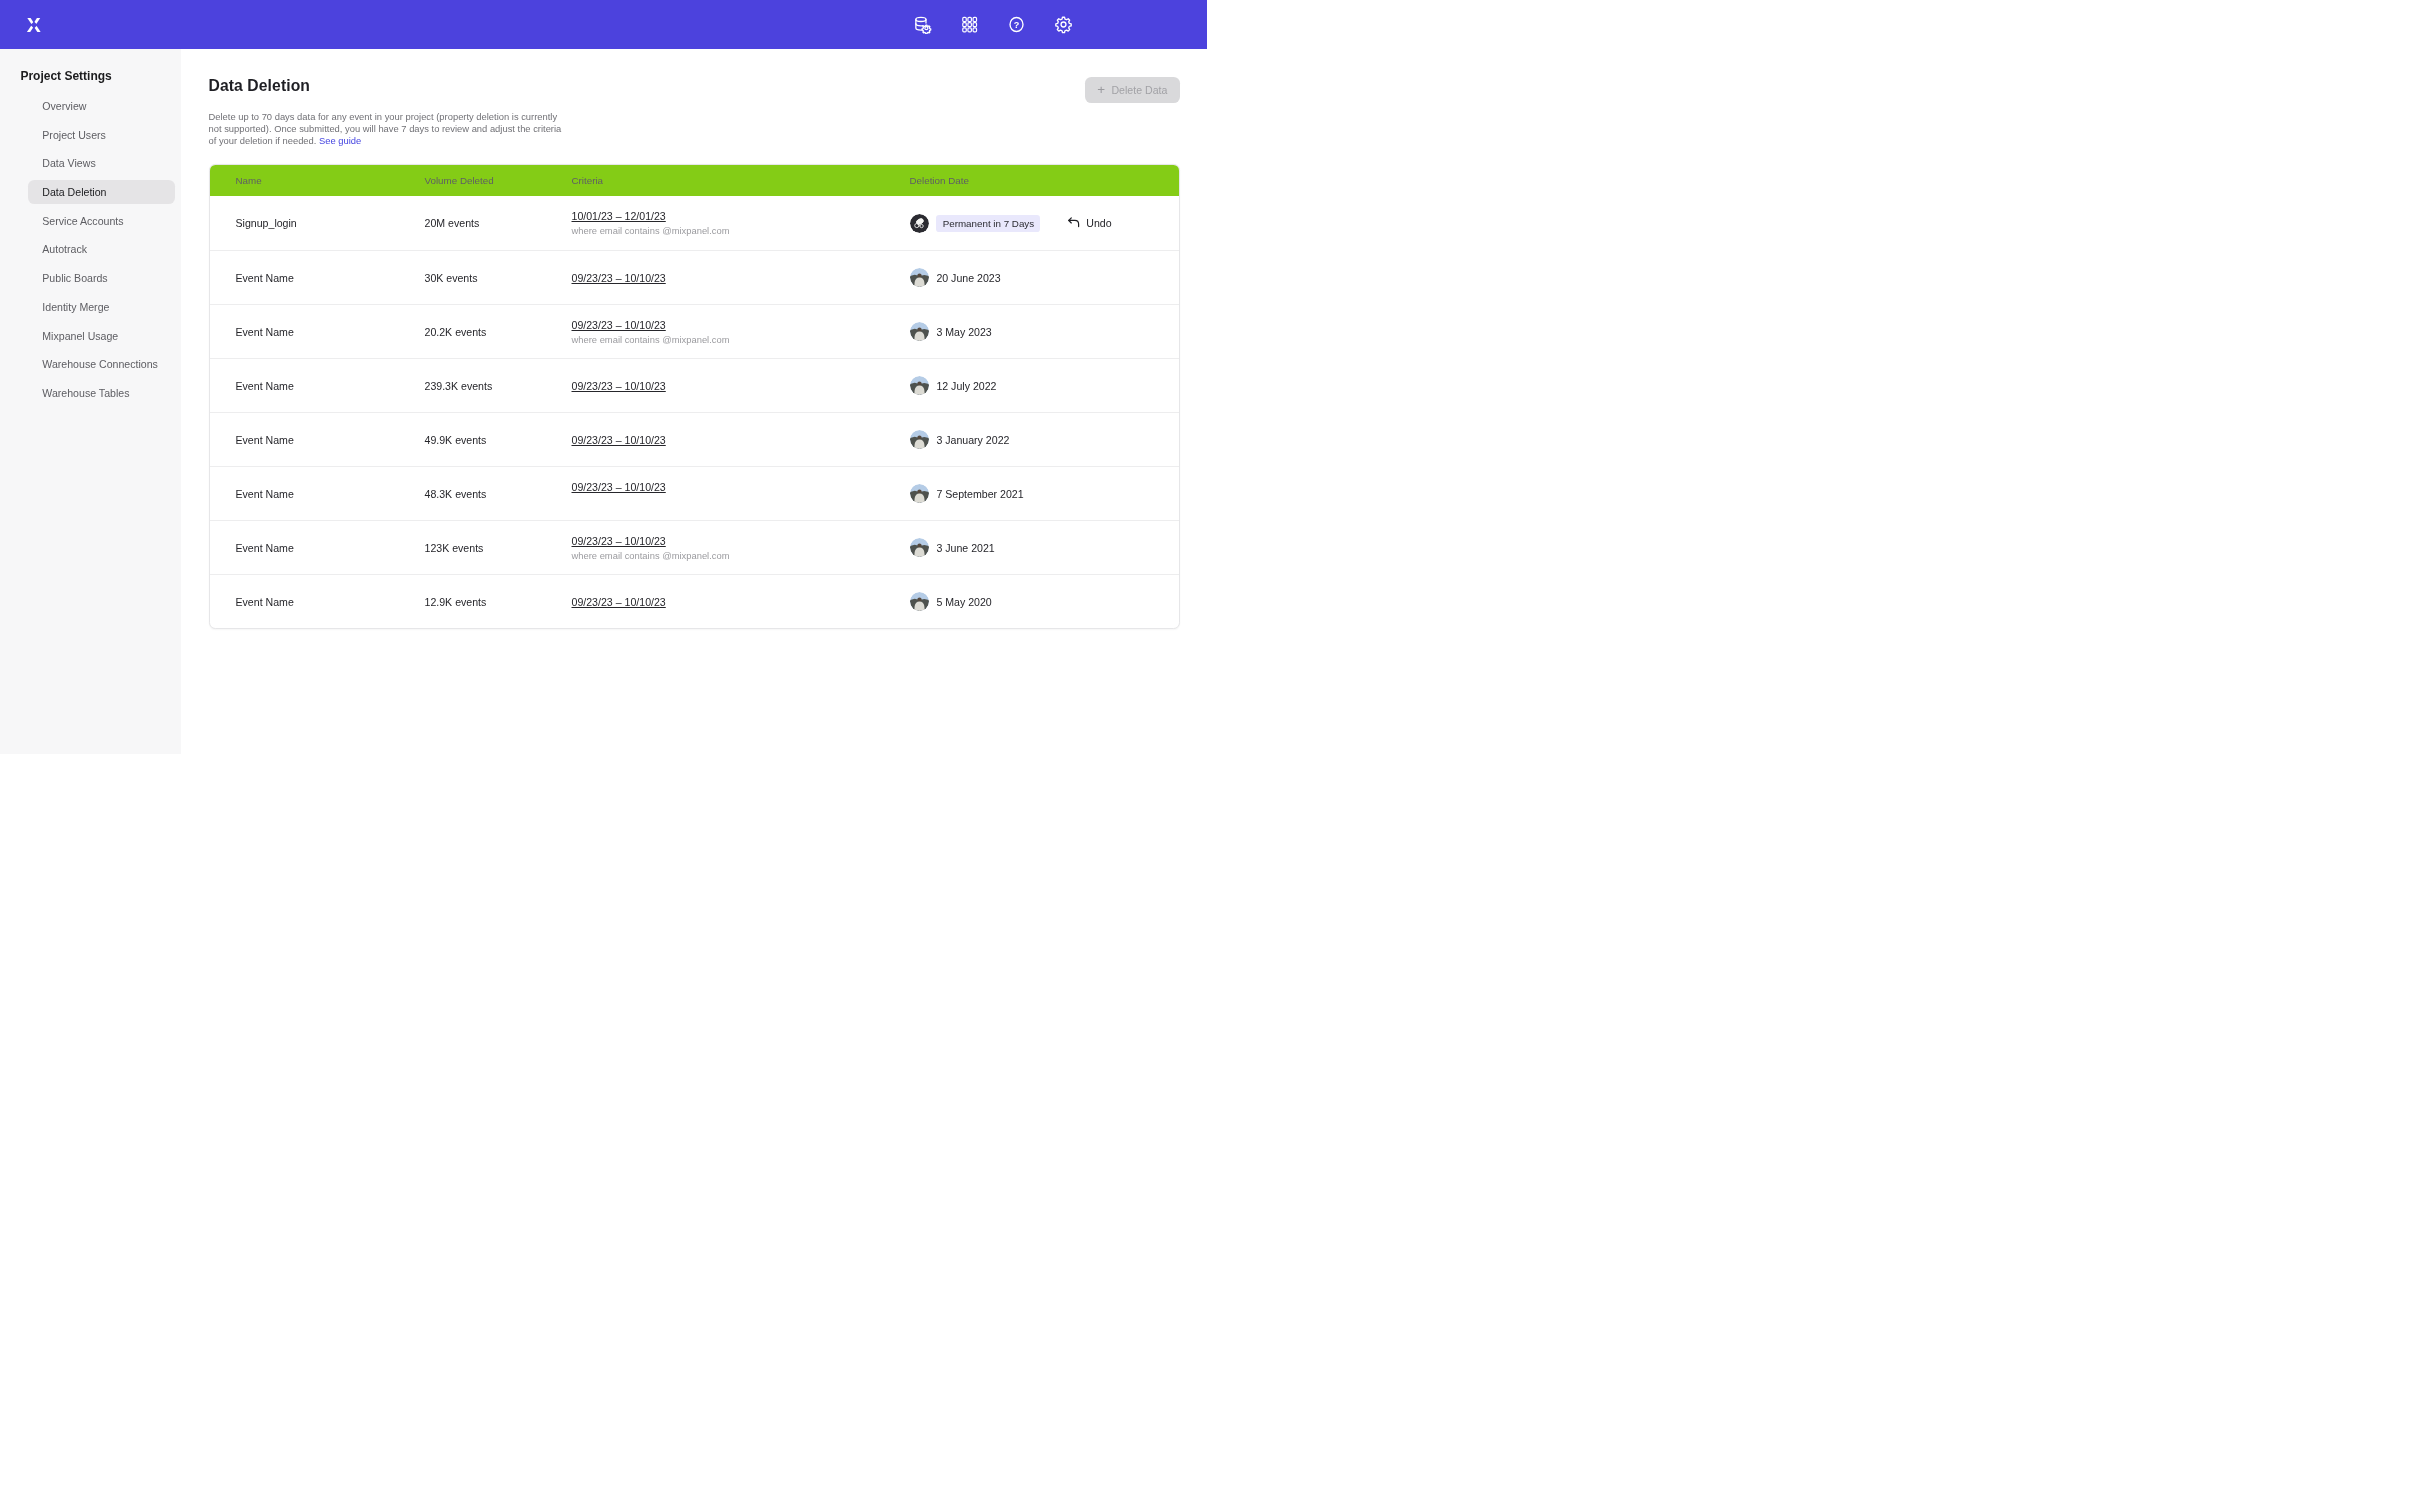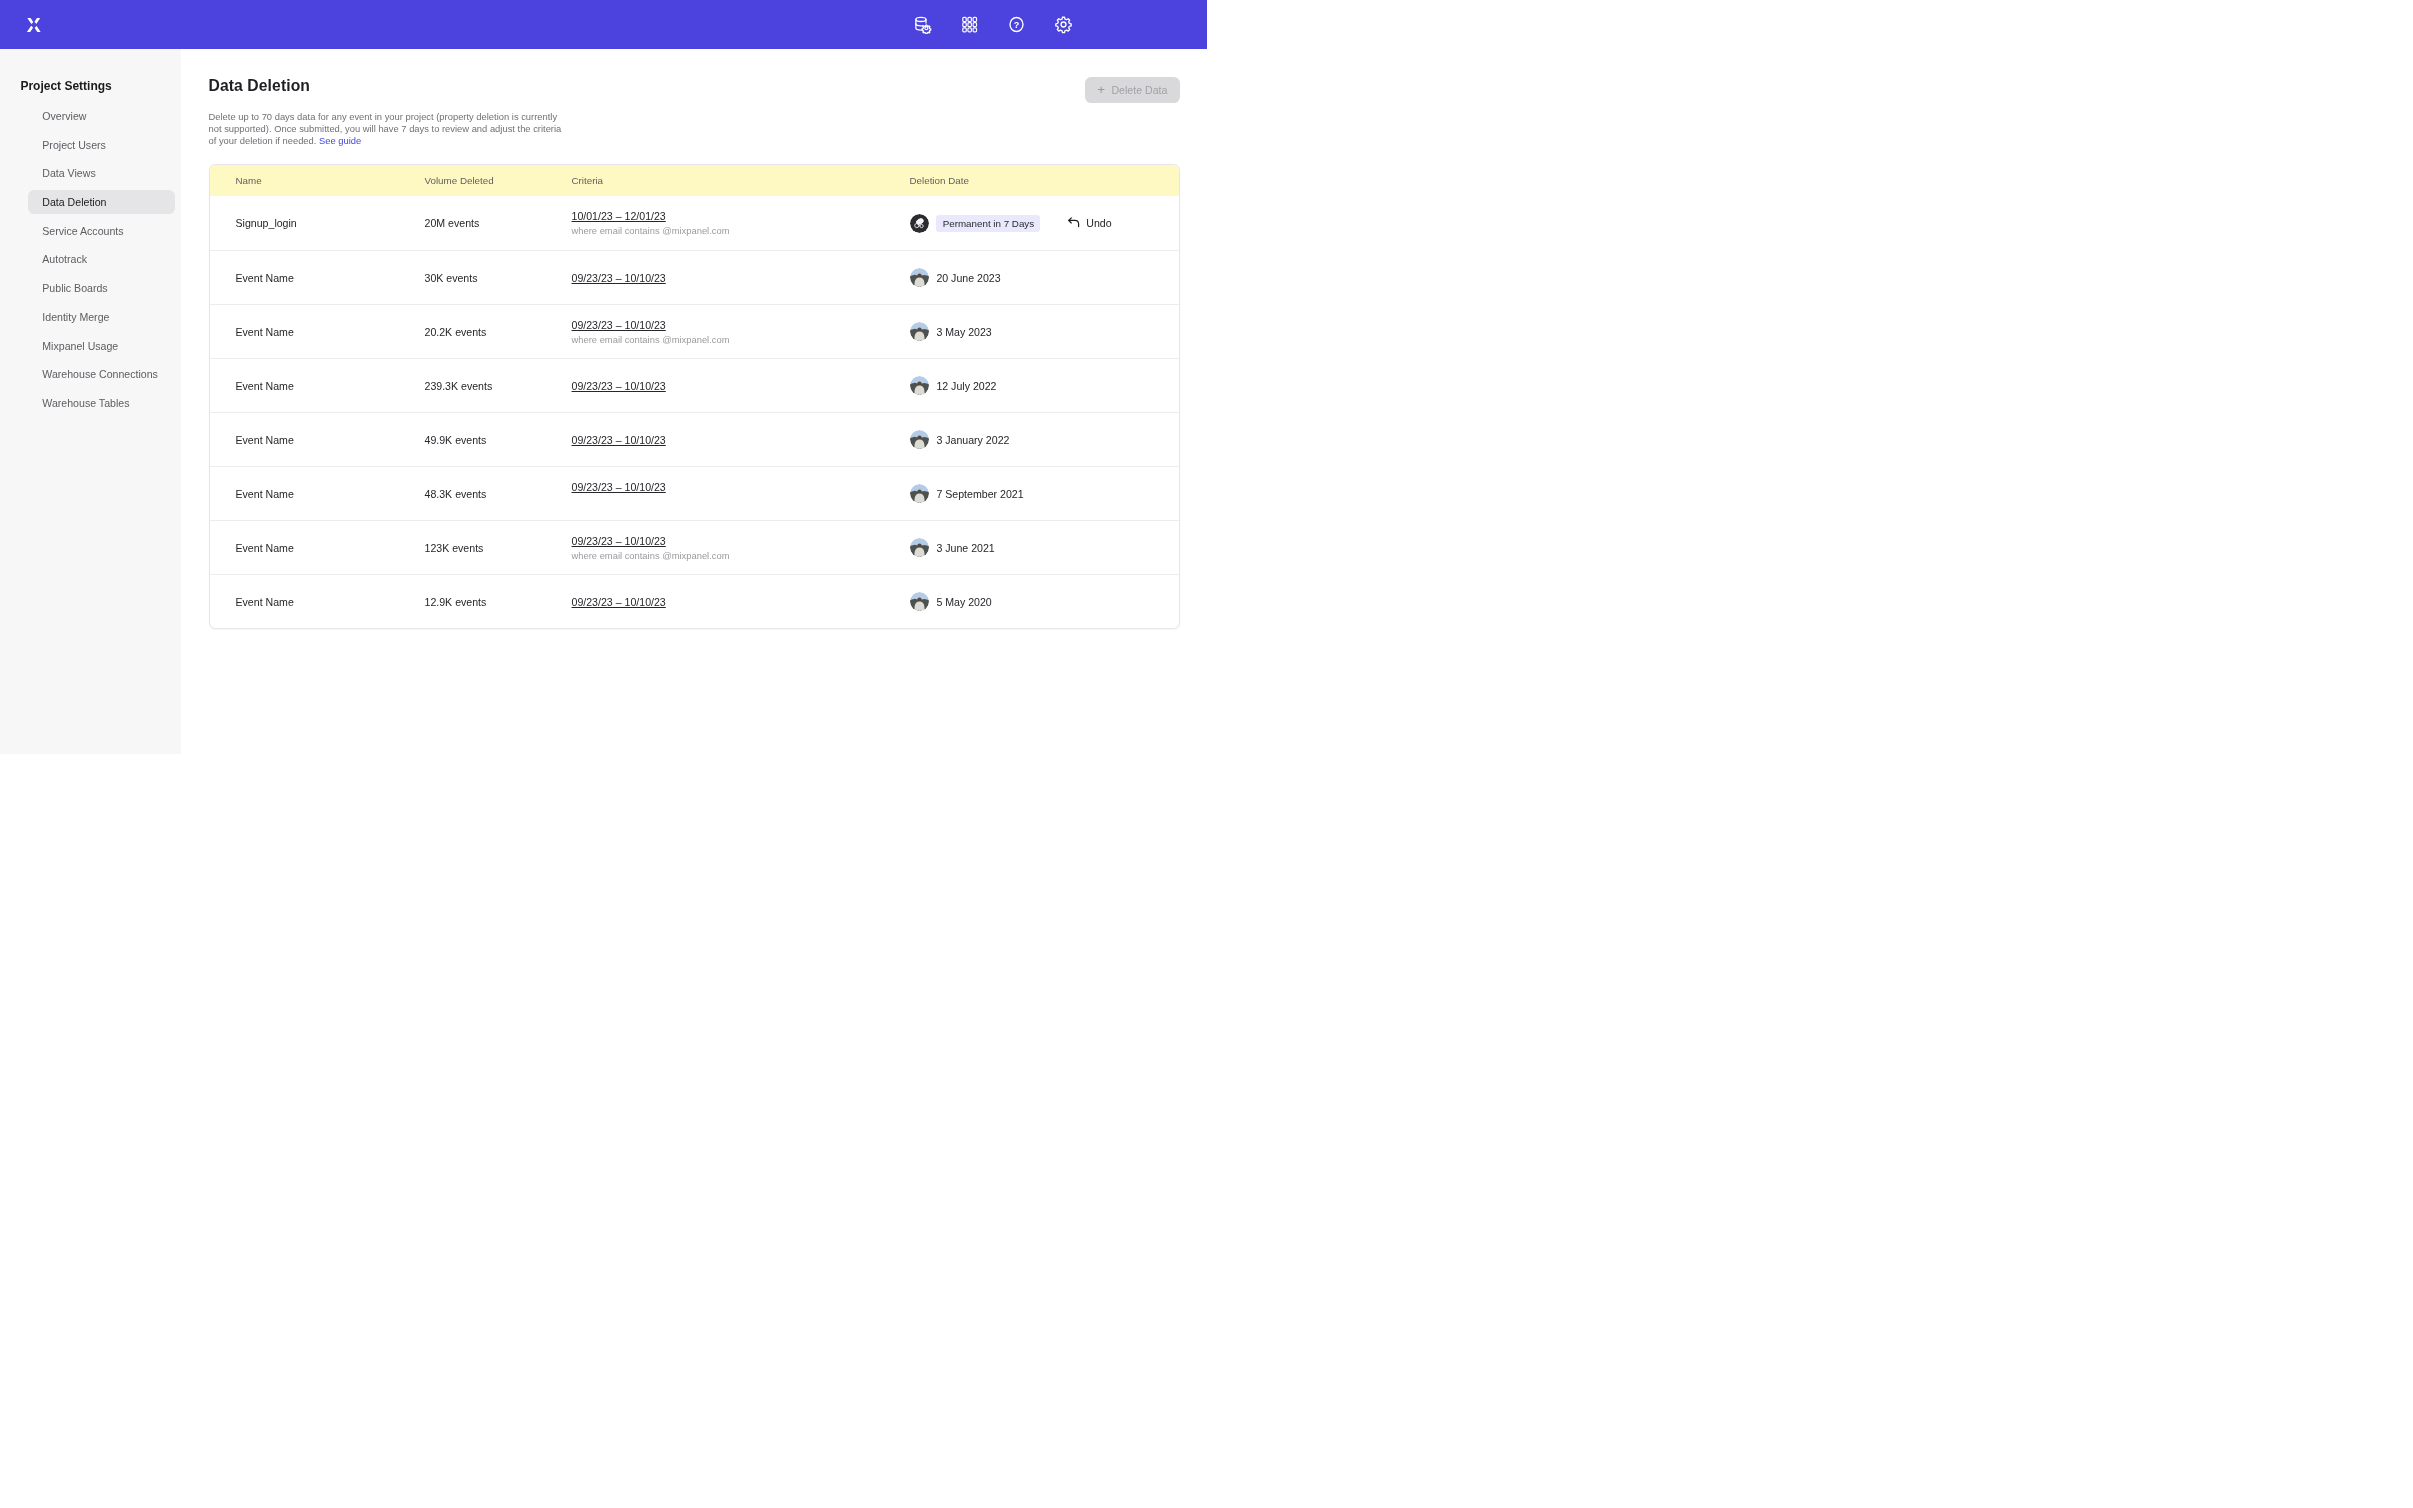--- a/index.html
+++ b/index.html
@@ -18,21 +18,21 @@
   .logo-x { color:#fff; font-size:21px; font-weight:700; line-height:1; }
   .logo-gap { position:absolute; left:50%; top:50%; width:4.7px; height:4.7px;
     background:#4c42dd; transform:translate(-50%,-54%) rotate(45deg); }
   .topbar-icons { display:flex; align-items:center; gap:28px; }
   .tb-icon { width:19px; height:19px; display:flex; align-items:center; justify-content:center;
     cursor:pointer; background:none; border:none; }
   .tb-icon svg { width:19px; height:19px; }
   
   .sidebar {
     position:absolute; top:49px; left:0; bottom:0; width:181px; background:#f7f7f8;
-    padding-top:30px;
+    padding-top:20px;
   }
   .sidebar h2 { font-size:12px; font-weight:700; color:#1c1c1e; padding-left:20.4px; }
   .side-nav { margin-top:11px;margin-left:22px; }
   .side-item {
     height:24px; margin:0 6.3px 4.7px 6.3px; border-radius:6.3px; display:flex; align-items:center;
     padding-left:14px; font-size:10.6px; color:#5d5d62; cursor:pointer;
   }
   .side-item.active { background:#e5e4e6; color:#1b1b1e; }
   
   .main { position:absolute; top:49px; left:181px; right:0; bottom:0; padding:28px 27px 0 27.5px; }
@@ -47,21 +47,21 @@
   .desc { margin-top:7.9px; width:355px; font-size:9.4px; line-height:12px; color:#717176; }
   .desc a { color:#4545e0; text-decoration:none; cursor:pointer; }
   
   .card {
     margin-top:17.3px; border:0.8px solid #e6e6e8; border-radius:6.3px; background:#fff;
     box-shadow:0 0.8px 1.6px rgba(0,0,0,.04); overflow:hidden;
   }
   .results-bar { height:31px; display:flex; align-items:center; padding-left:20.4px;
     font-size:9.8px; color:#3f3f44; }
   .tgrid { display:grid; grid-template-columns:189px 147px 338px 1fr; padding-left:26px; }
-  .thead { height:31px; background:#fef9c3; align-items:center; font-size:9.8px; color:#5f5f64; }
+  .thead { height:31px; background:#84cc16; align-items:center; font-size:9.8px; color:#5f5f64; }
   .trow { min-height:54px; align-items:center; border-top:0.8px solid #ededee; font-size:10.6px; color:#26262b; }
   .trow:first-of-type { border-top:none; }
   .crit-range { font-size:10.6px; color:#26262b;text-decoration:underline; }
   .crit-sub { font-size:9.4px; color:#9b9b9f; margin-top:3.1px; min-height:11px; }
   .del-cell { display:flex; align-items:center; gap:7.9px; }
   .avatar { width:19px; height:19px; border-radius:50%; flex:0 0 19px; overflow:hidden; }
   .avatar svg { width:19px; height:19px; display:block; }
   .badge { background:#e9e8fc; color:#2b2b31; font-size:9.8px; padding:3.1px 6.3px; border-radius:3.1px; }
   .undo-btn { margin-left:19px; display:flex; align-items:center; gap:5.5px; background:none;
     border:none; cursor:pointer; font-size:10.6px; color:#1f1f24; font-family:inherit; }

